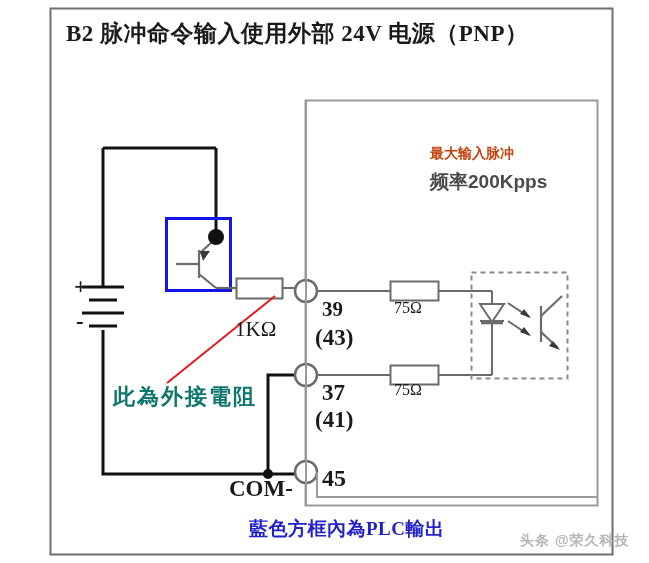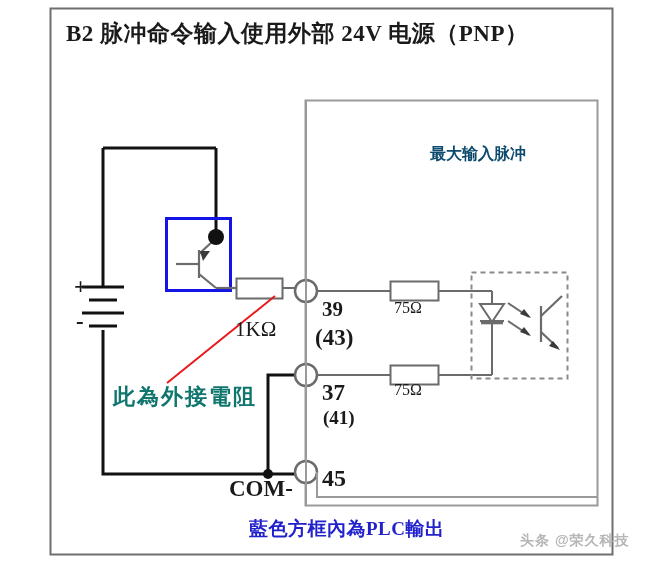--- a/index.html
+++ b/index.html
@@ -15,35 +15,35 @@
   
   .title{
     left:66px;top:22px;font-size:23px;letter-spacing:0.5px;
     font-family:"Liberation Serif","DejaVu Serif",serif;font-weight:600;
   }
   .servo-label{
     left:396px;top:68px;font-size:19px;color:#4a4a4a;font-weight:600;
     font-family:"Liberation Sans","DejaVu Sans",sans-serif;
   }
   .maxpulse1{
-    left:430px;top:146px;font-size:16px;color:#0c4a6e;font-weight:700;
+    left:430px;top:146px;font-size:14px;color:#c2410c;font-weight:700;
     font-family:"Liberation Sans","DejaVu Sans",sans-serif;
   }
   .maxpulse2{
     left:430px;top:172px;font-size:19px;color:#4a4a4a;font-weight:700;
     font-family:"Liberation Sans","DejaVu Sans",sans-serif;
   }
   .plus-sign{left:74px;top:275px;font-size:23px;font-weight:700;}
   .minus-sign{left:76px;top:310px;font-size:23px;font-weight:700;}
   .dc24v{left:112px;top:300px;font-size:24px;font-weight:500;}
   .r1k{left:235px;top:307px;font-size:21px;font-weight:500;margin-top:12px;}
   .t39{left:322px;top:299px;font-size:21px;font-weight:600;}
   .t43{left:315px;top:326px;font-size:23px;font-weight:600;}
   .t37{left:322px;top:381px;font-size:23px;font-weight:600;}
-  .t41{left:315px;top:408px;font-size:19px;font-weight:600;margin-left:8px;}
+  .t41{left:315px;top:408px;font-size:23px;font-weight:600;}
   .t45{left:322px;top:466px;font-size:24px;font-weight:600;}
   .com{left:229px;top:477px;font-size:23px;font-weight:600;
     font-family:Liberation Serif, serif;}
   .r75a{left:394px;top:300px;font-size:16px;font-weight:500;}
   .r75b{left:394px;top:382px;font-size:16px;font-weight:500;}
   .redtext{
     left:113px;top:386px;font-size:22px;color:#0f766e;font-weight:600;
     letter-spacing:2px;
   }
   .bluetext{
@@ -154,20 +154,21 @@
       <line x1="541" y1="332" x2="558" y2="348"></line>
     </g>
     <polygon points="560,350 549,346 553,341" fill="#3a3a3a"></polygon>
 
   </svg>
 
   <div class="txt title">B2  脉冲命令输入使用外部 24V 电源（PNP）</div>
 
 
   <div class="txt maxpulse1">最大输入脉冲</div>
+  <div class="txt maxpulse2">频率200Kpps</div>
 
   <div class="txt plus-sign">+</div>
   <div class="txt minus-sign">-</div>
 
   <div class="txt r1k">1KΩ</div>
   <div class="txt r75a">75Ω</div>
   <div class="txt r75b">75Ω</div>
 
   <div class="txt t39">39</div>
   <div class="txt t43">(43)</div>

